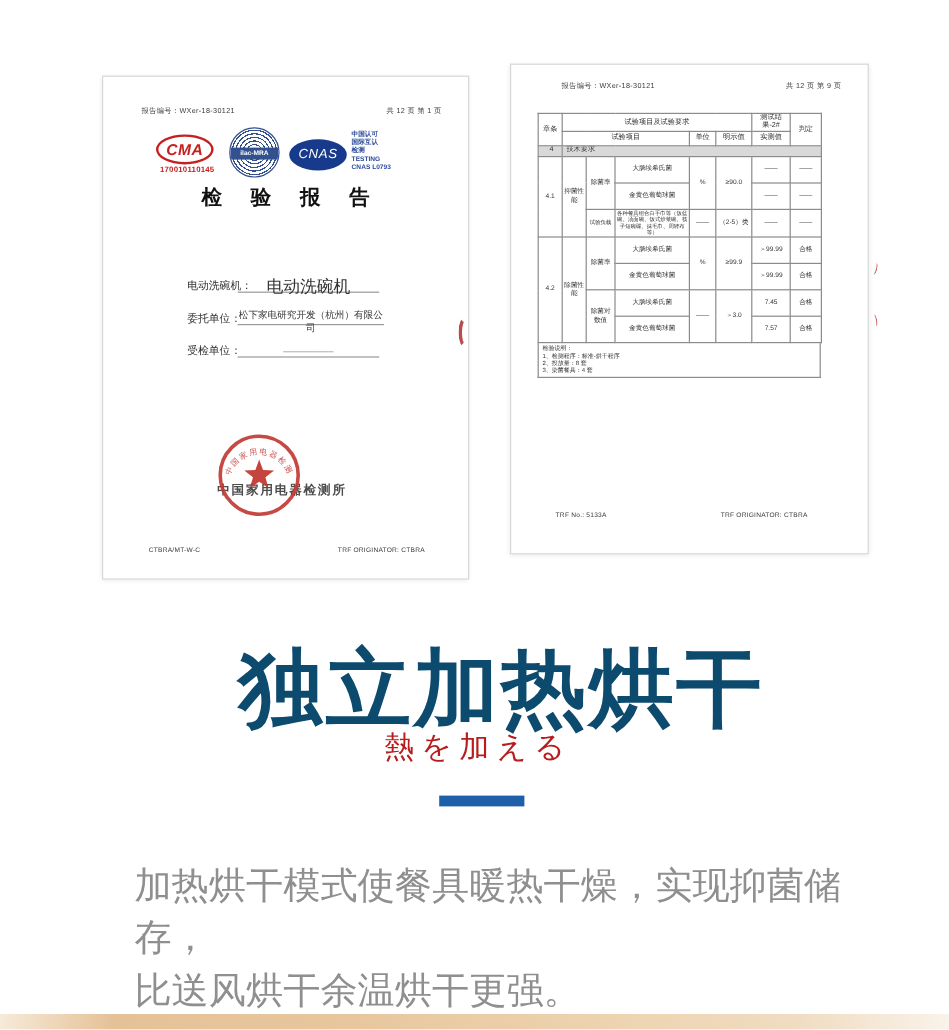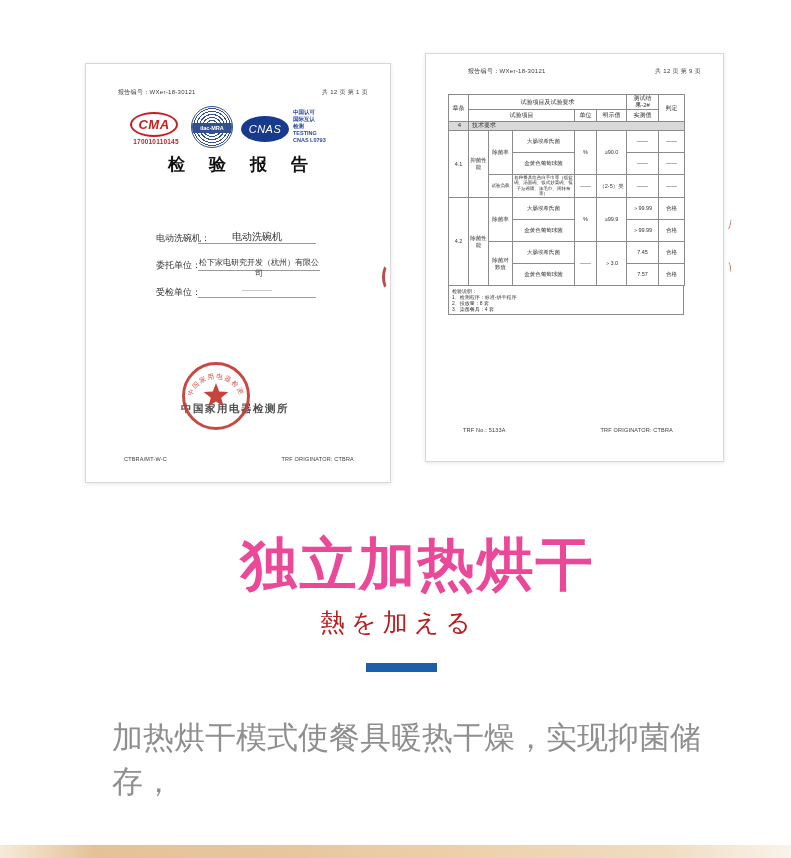--- a/index.html
+++ b/index.html
@@ -35,21 +35,21 @@
                font-weight:bold; line-height:7px; }
 
   .doc-title { position:absolute; left:0; top:89px; width:100%; text-align:center;
                font-size:17px; font-weight:900; color:#111; letter-spacing:24px; text-indent:24px; }
 
   
   .fields { position:absolute; left:0; top:164px; width:100%; }
   .field-row { position:relative; height:27px; }
   .field-label { position:absolute; left:70px; top:4px; font-size:9px; color:#333; }
   .field-line  { position:absolute; left:112px; top:2px; width:118px; height:14px;
-                 border-bottom:1px solid #9a9a9a; text-align:center; font-size:10px; color:#333; }
+                 border-bottom:1px solid #9a9a9a; text-align:center; font-size:14px; color:#333; }
   .field-line.dim { color:#b9b9b9; }
 
   
   .seal { position:absolute; left:93px; top:295px; }
   .seal-org { position:absolute; left:95px; top:338px; width:200px; font-family:"Liberation Serif","DejaVu Serif",serif;
               font-weight:600; font-size:10.5px; letter-spacing:1.5px; color:#4c4c4c; }
   .doc-foot { position:absolute; font-size:5.5px; color:#3a3a3a; letter-spacing:.2px; white-space:nowrap; }
 
   .red-arc { position:absolute; right:-4px; top:200px; width:12px; height:26px;
              border:3px solid transparent; border-left-color:#ad2d2d; border-radius:50%; opacity:.85; }
@@ -67,21 +67,21 @@
   table.rt .sec { background:#d9d9d9; text-align:left; padding-left:3px; font-size:6px; }
   table.rt .small { font-size:4.5px; line-height:1.25; }
   table.rt .h12 td { height:12px; }
   table.rt .h8  td { height:8px; }
   table.rt .h22 td { height:22px; }
   .rt-notes { border:1px solid #8b8b8b; border-top:none; width:236px; font-size:5px;
               color:#333; line-height:6px; padding:2px 0 2px 3px; text-align:left; }
 
   
   .feature-title { position:absolute; left:0; top:527px; width:100%; text-align:center;
-                   font-size:57px; font-weight:900; color:#ec4899; letter-spacing:2px;padding-left:44px; }
+                   font-size:71px; font-weight:900; color:#0c4a6e; letter-spacing:2px;padding-left:44px; }
   .feature-sub { position:absolute; left:0; top:606px; width:100%; text-align:center;
                  font-size:25px; color:#b91c1c; letter-spacing:6px; text-indent:6px; }
   .feature-divider { position:absolute; left:50%; top:663px; width:71px; height:9px;
                      margin-left:-30px; }
   .feature-desc { position:absolute; left:112px; top:716px; width:600px;
                   font-size:31px; line-height:44px; color:#8f8f8f; }
 
   
   .bottom-band { position:absolute; left:0; bottom:0; width:791px; height:13px;
     background:linear-gradient(to right,#f6ead9 0%,#e5c197 12%,#e8c79e 38%,#edd2ae 62%,#f0dcc1 84%,#f9f3ea 100%); }
@@ -255,16 +255,17 @@
   </div>
 
   <div class="red-mark" style="left:727px; top:219px; transform:rotate(14deg);"></div>
   <div class="red-mark" style="left:727px; top:262px; transform:rotate(-10deg);"></div>
 
   <div class="feature-title">独立加热烘干</div>
   <div class="feature-sub">熱を加える</div>
   <div class="feature-divider" style="background: rgb(30, 95, 169);"></div>
   <div class="feature-desc">
     <div>加热烘干模式使餐具暖热干燥，实现抑菌储存，</div>
+    <div>比送风烘干余温烘干更强。</div>
   </div>
 
   <div class="bottom-band"></div>
 </div>
 
 </body></html>

